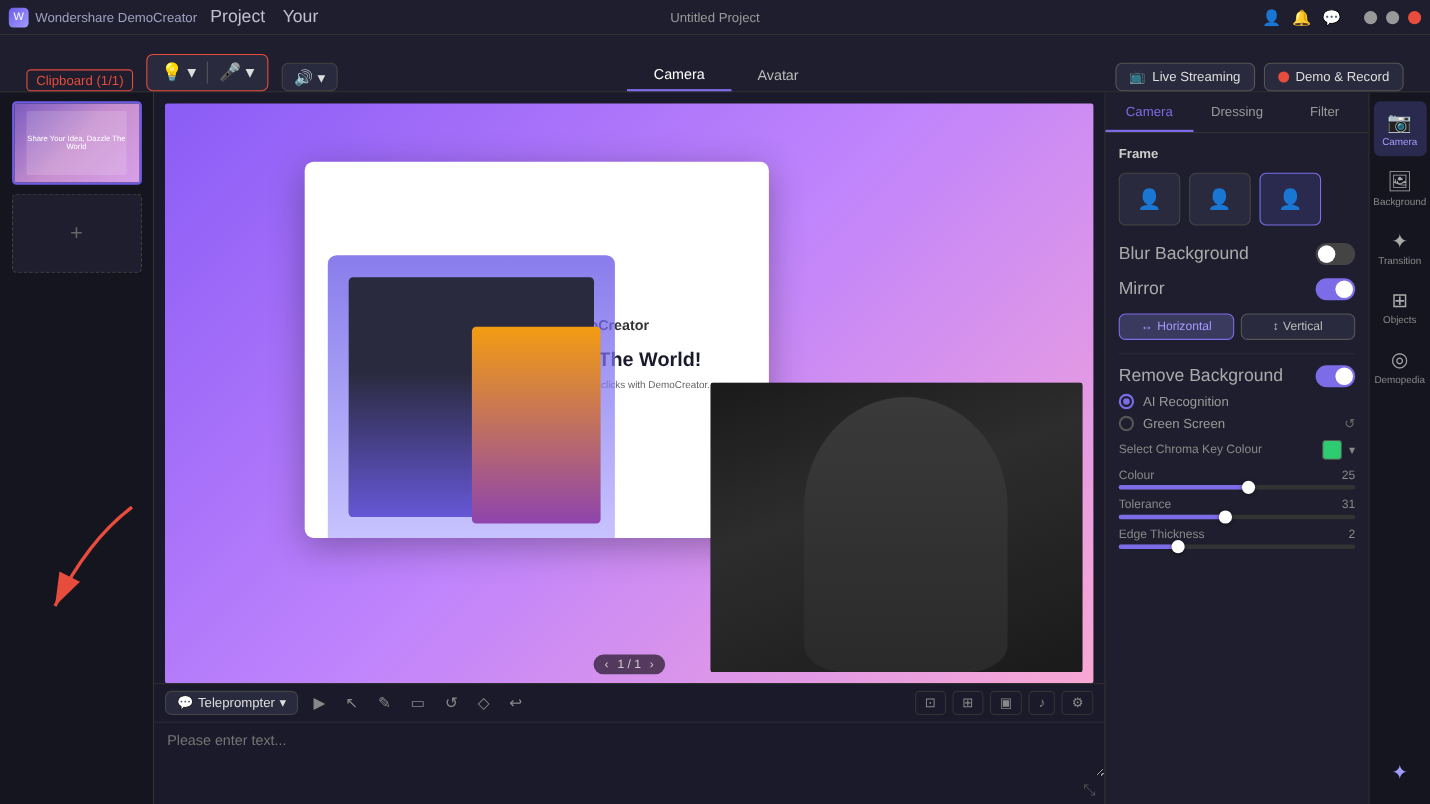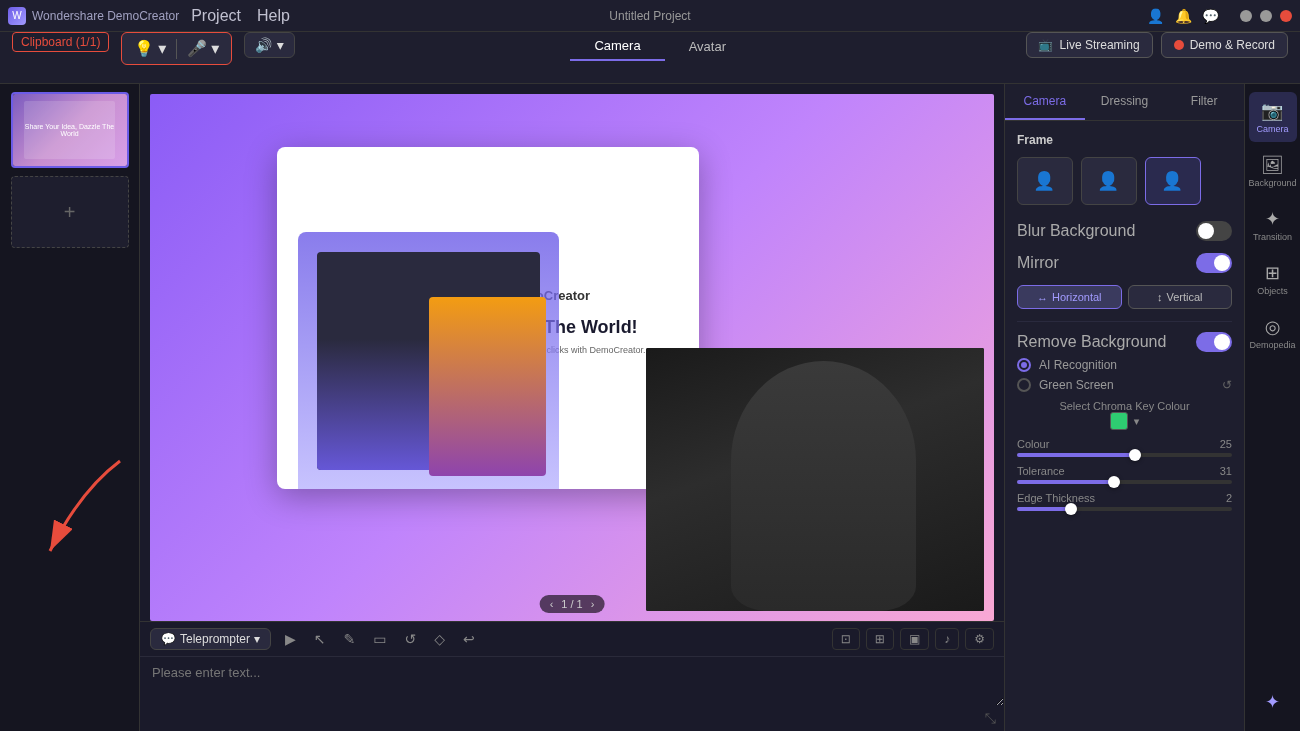--- a/index.html
+++ b/index.html
@@ -85,22 +85,22 @@
     }
     .win-min { background: #999; }
     .win-max { background: #999; }
     .win-close { background: #e74c3c; }
 
     
     .toolbar {
       height: 52px;
       background: #1e1e2e;
       display: flex;
-      align-items: flex-start;
-      padding: 0 12px;
+      align-items: flex-end;
+      padding: 0 24px;
       gap: 12px;
       border-bottom: 1px solid #333;
       flex-shrink: 0;
     }
     .clipboard-label {
       font-size: 12px;
       color: #aaa;
       border: 1px solid #e74c3c;
       padding: 2px 8px;
       border-radius: 4px;
@@ -716,21 +716,20 @@
       border-radius: 3px;
       border: 1px solid #555;
     }
     .chromakey-row {
       display: flex;
       align-items: center;
       justify-content: space-between;
       margin-bottom: 8px;
       font-size: 11px;
       color: #888;
-      flex-direction: column;
     }
     .chromakey-right {
       display: flex;
       align-items: center;
       gap: 6px;
     }
 
     
     .right-icon-bar {
       width: 56px;
@@ -778,21 +777,21 @@
 <body>
 
 <div class="title-bar">
   <div class="title-bar-left">
     <div class="app-logo">
       <div class="logo-icon">W</div>
       <span>Wondershare DemoCreator</span>
     </div>
     <div class="title-bar-nav">
       <span>Project</span>
-      <span>Help</span>
+      <span>Your</span>
     </div>
   </div>
   <div class="title-bar-center">Untitled Project</div>
   <div class="title-bar-controls">
     <div class="title-bar-icons">
       <span>👤</span>
       <span>🔔</span>
       <span>💬</span>
     </div>
     <span class="win-btn win-min"></span>

